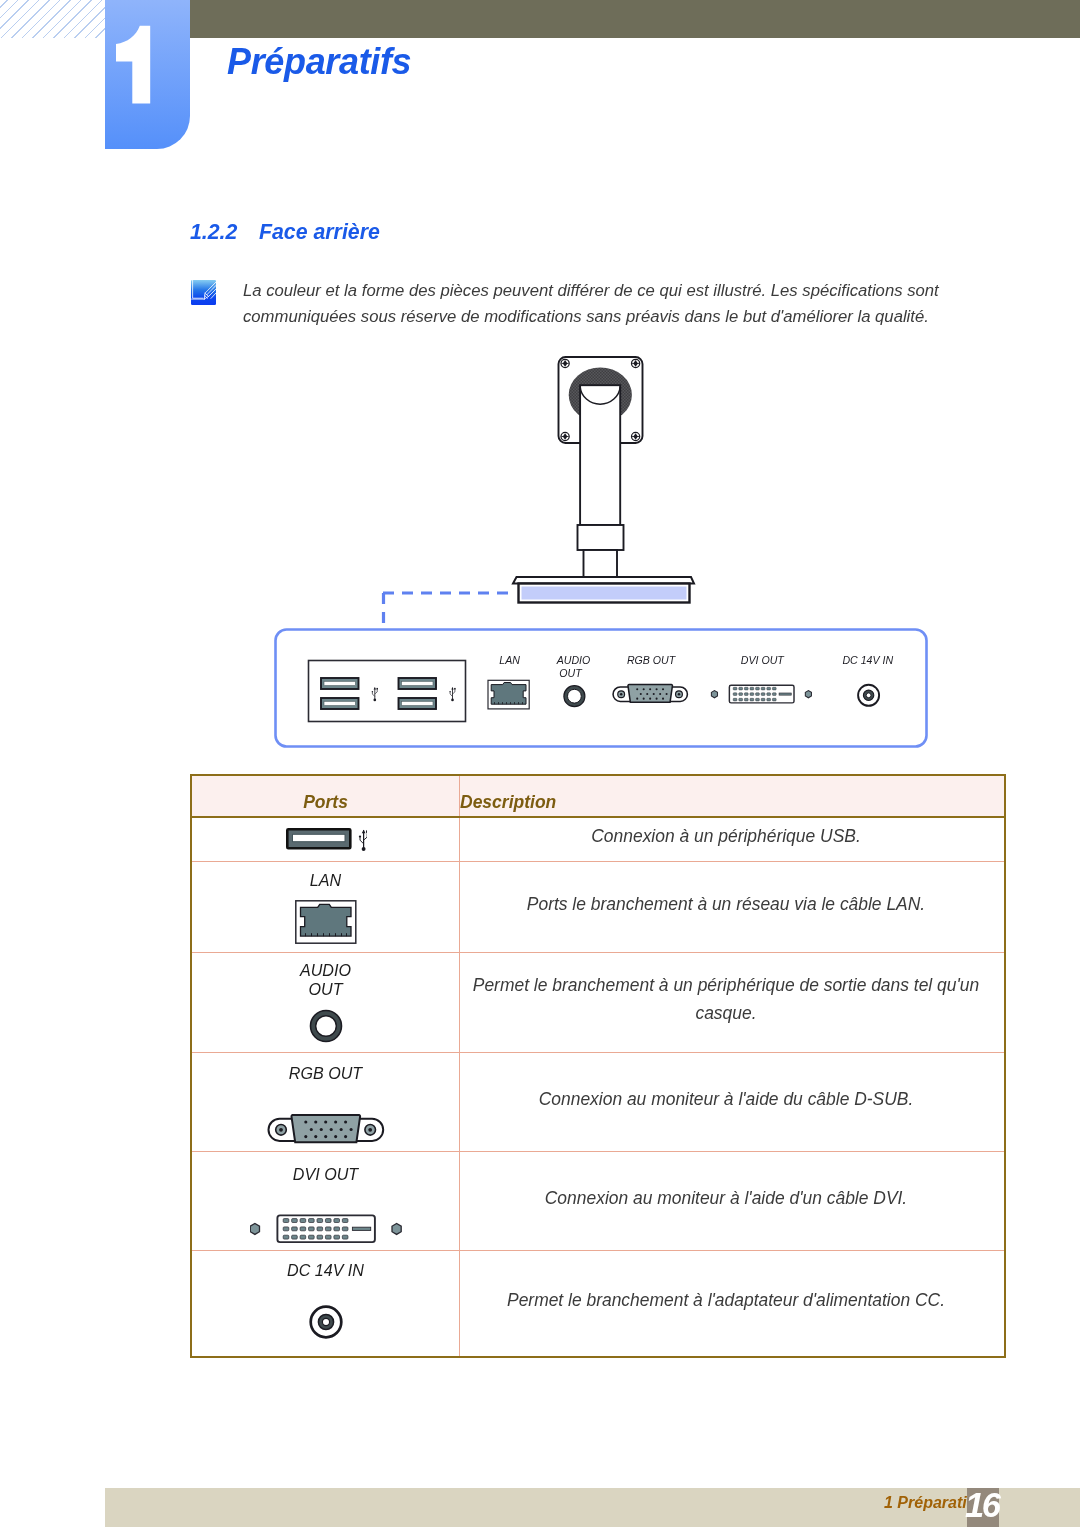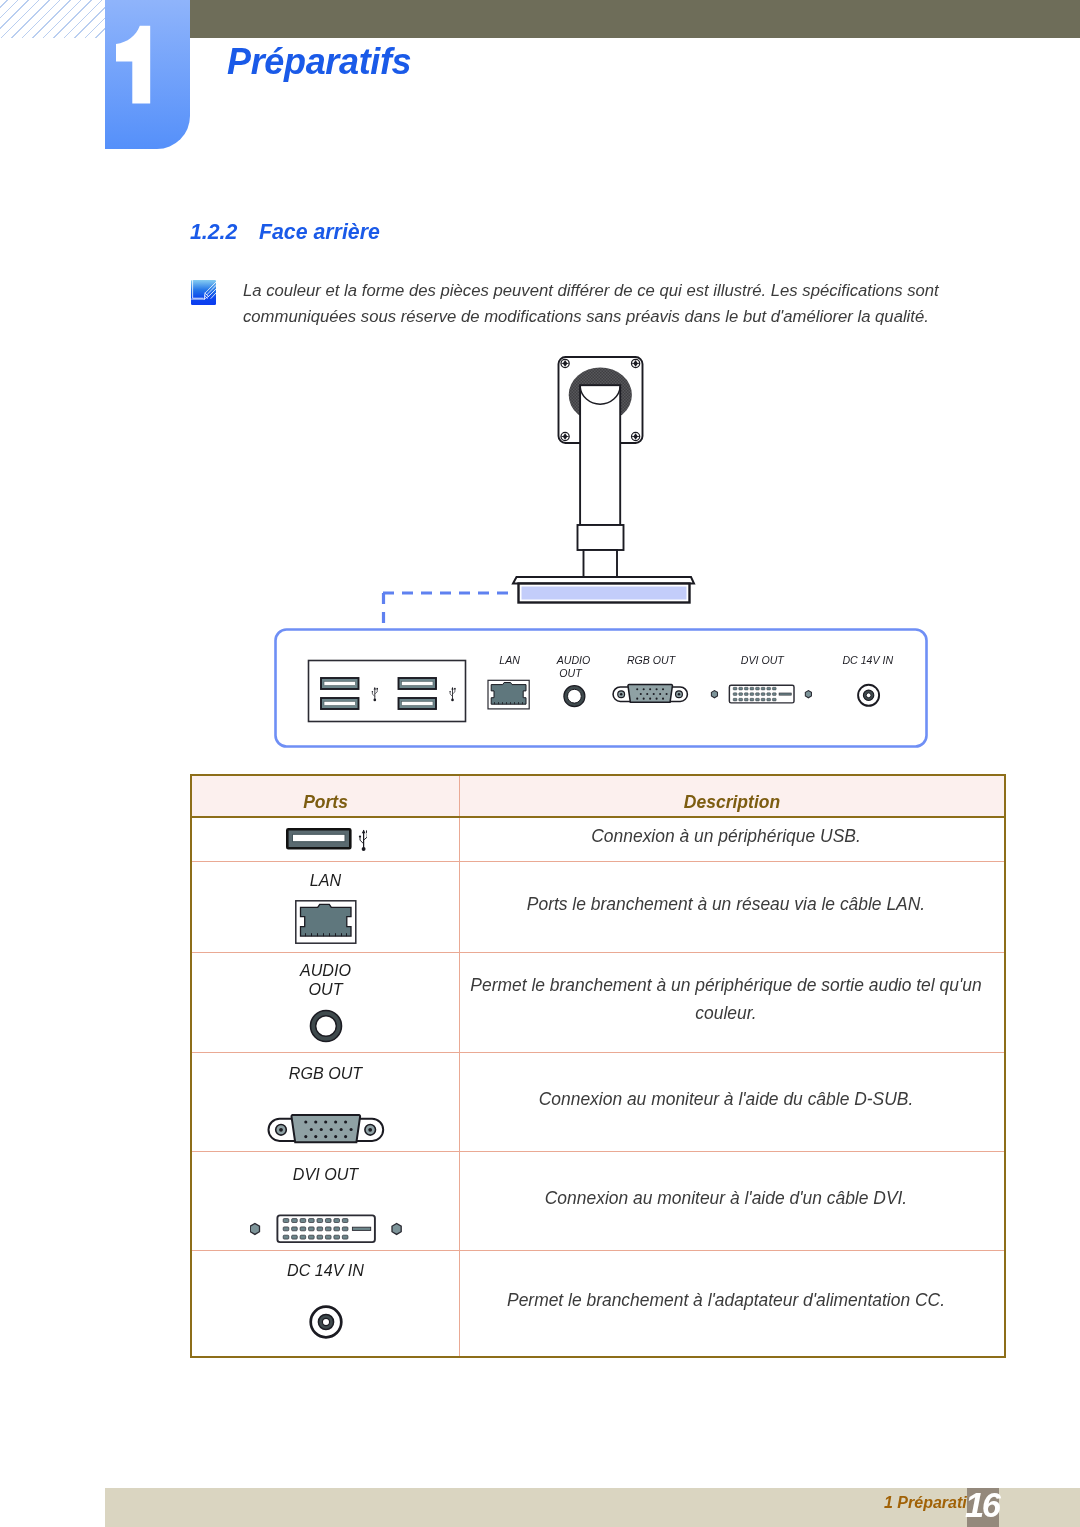--- a/index.html
+++ b/index.html
@@ -37,21 +37,21 @@
   .tbl thead th{background:#fcf0ee;color:#7d5d11;font-size:17.5px;font-weight:700;height:38px;
        border-top:2.4px solid #8d6e19;border-bottom:2.4px solid #8d6e19;vertical-align:middle;
        line-height:24px;}
   .tbl thead th>span{display:block;position:relative;top:-2.5px;margin-top:16px;}
   .tbl thead th.c1{border-right:1px solid #eaa994;}
   .tbl tbody td{border-bottom:1px solid #eaa994;}
   .tbl tbody tr:last-child td{border-bottom:2.4px solid #8d6e19;}
   .tbl tbody td.c1{border-right:1px solid #eaa994;}
   .c1{width:267px;text-align:center;}
   .c2{text-align:center;}
-  .tbl thead th.c2{text-align:center;}
+  .tbl thead th.c2{text-align:left;}
   .tbl td.c2{padding-left:6px;padding-right:18px;font-size:17.45px;color:#3b3b3b;line-height:28px;}
   .tbl td.c2>span{display:block;position:relative;top:-3.5px;}
   .portcell{display:flex;flex-direction:column;align-items:center;justify-content:flex-start;}
   .portlabel{font-size:16.1px;color:#1d1d1d;text-align:center;line-height:18.5px;white-space:pre-line;}
   .portcell svg{display:block;}
   .pc-lan{padding-top:1px;}   .pc-lan svg{margin-top:10px;}
   .pc-audio{padding-top:0px;} .pc-audio svg{margin-top:10px;}
   .pc-rgb{padding-top:4px;}   .pc-rgb svg{margin-top:31px;}
   .pc-dvi{padding-top:8.5px;} .pc-dvi svg{margin-top:29px;}
   .pc-dc{padding-bottom:4px;} .pc-dc svg{margin-top:23px;}
@@ -354,21 +354,21 @@
           <div class="portcell pc-audio">
             <div class="portlabel">AUDIO
 OUT</div>
             <svg width="42" height="36" viewBox="0 0 42 36">
               <circle cx="21" cy="18" r="15.5" fill="#3f4a4d" stroke="#1b1b22" stroke-width="1.6"></circle>
               <circle cx="21" cy="18" r="10.3" fill="#ffffff" stroke="#1b1b22" stroke-width="1.4"></circle>
             </svg>
           </div>
         </td>
         <td class="c2">
-            <span>Permet le branchement à un périphérique de sortie audio tel qu'un couleur.</span>
+            <span>Permet le branchement à un périphérique de sortie dans tel qu'un casque.</span>
           </td>
       </tr>
 
       <tr>
         <td class="c1" style="height:98px">
           <div class="portcell pc-rgb">
             <div class="portlabel">RGB OUT</div>
             <svg width="118" height="30" viewBox="0 0 118 30">
               <rect x="1.5" y="4.7" width="114.7" height="22.2" rx="11.1" fill="#fff" stroke="#1b1b22" stroke-width="2.0"></rect>
               <path d="M25.6 0.9 h65.9 a1.6 1.6 0 0 1 1.6 1.8 l-3.7 25.6 H28.2 l-3.7 -25.6 a1.6 1.6 0 0 1 1.6 -1.8 Z" fill="#8fa1a4" stroke="#1b1b22" stroke-width="2.0" stroke-linejoin="miter"></path>

